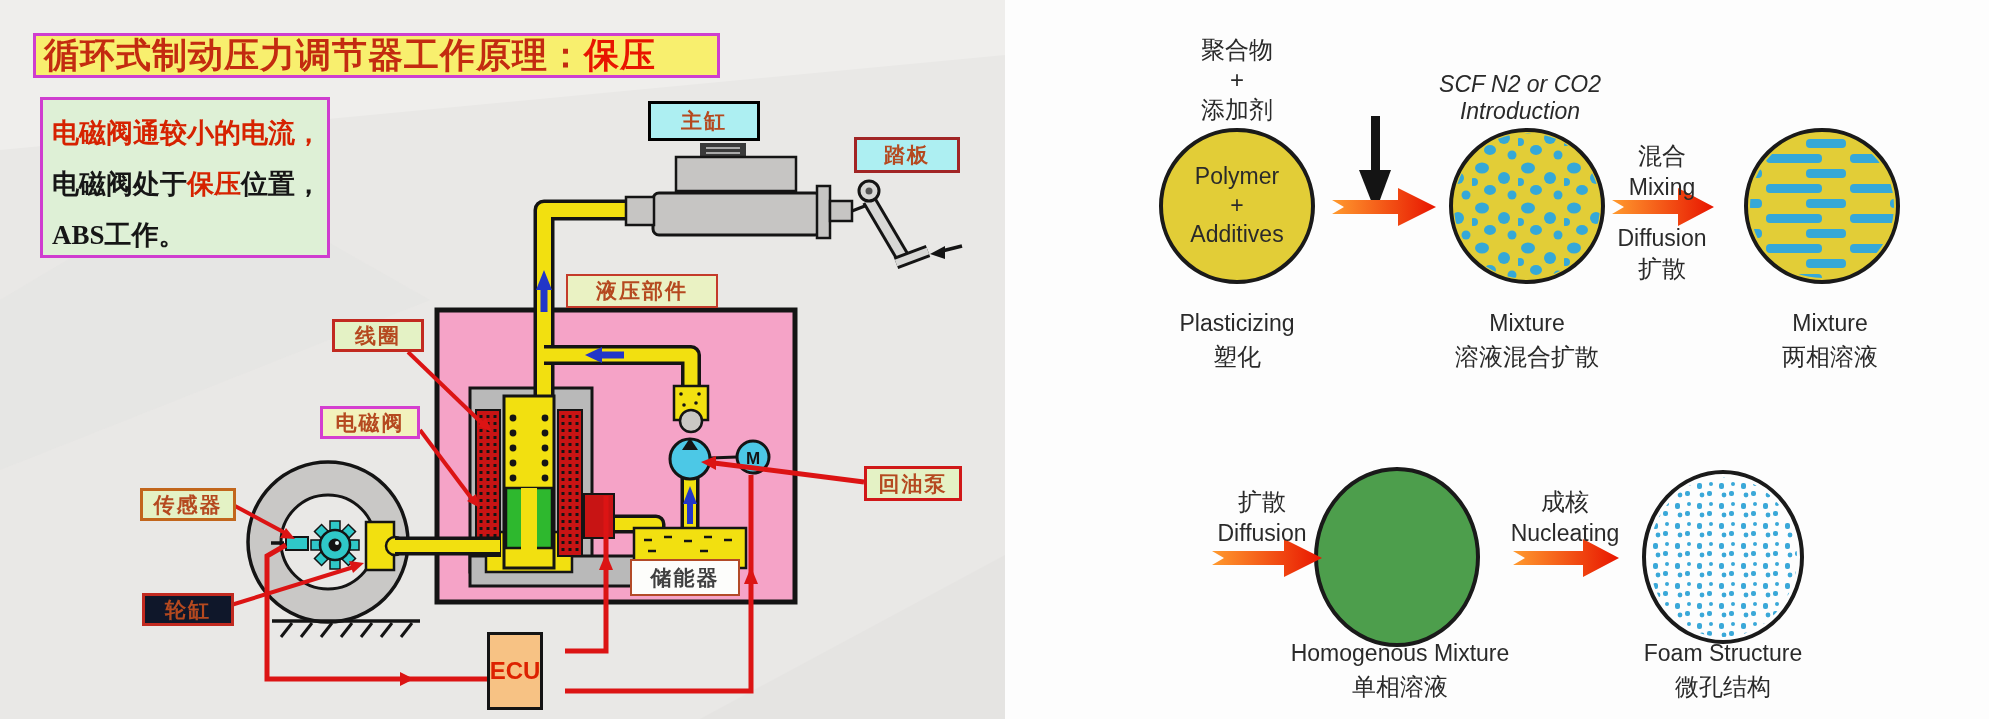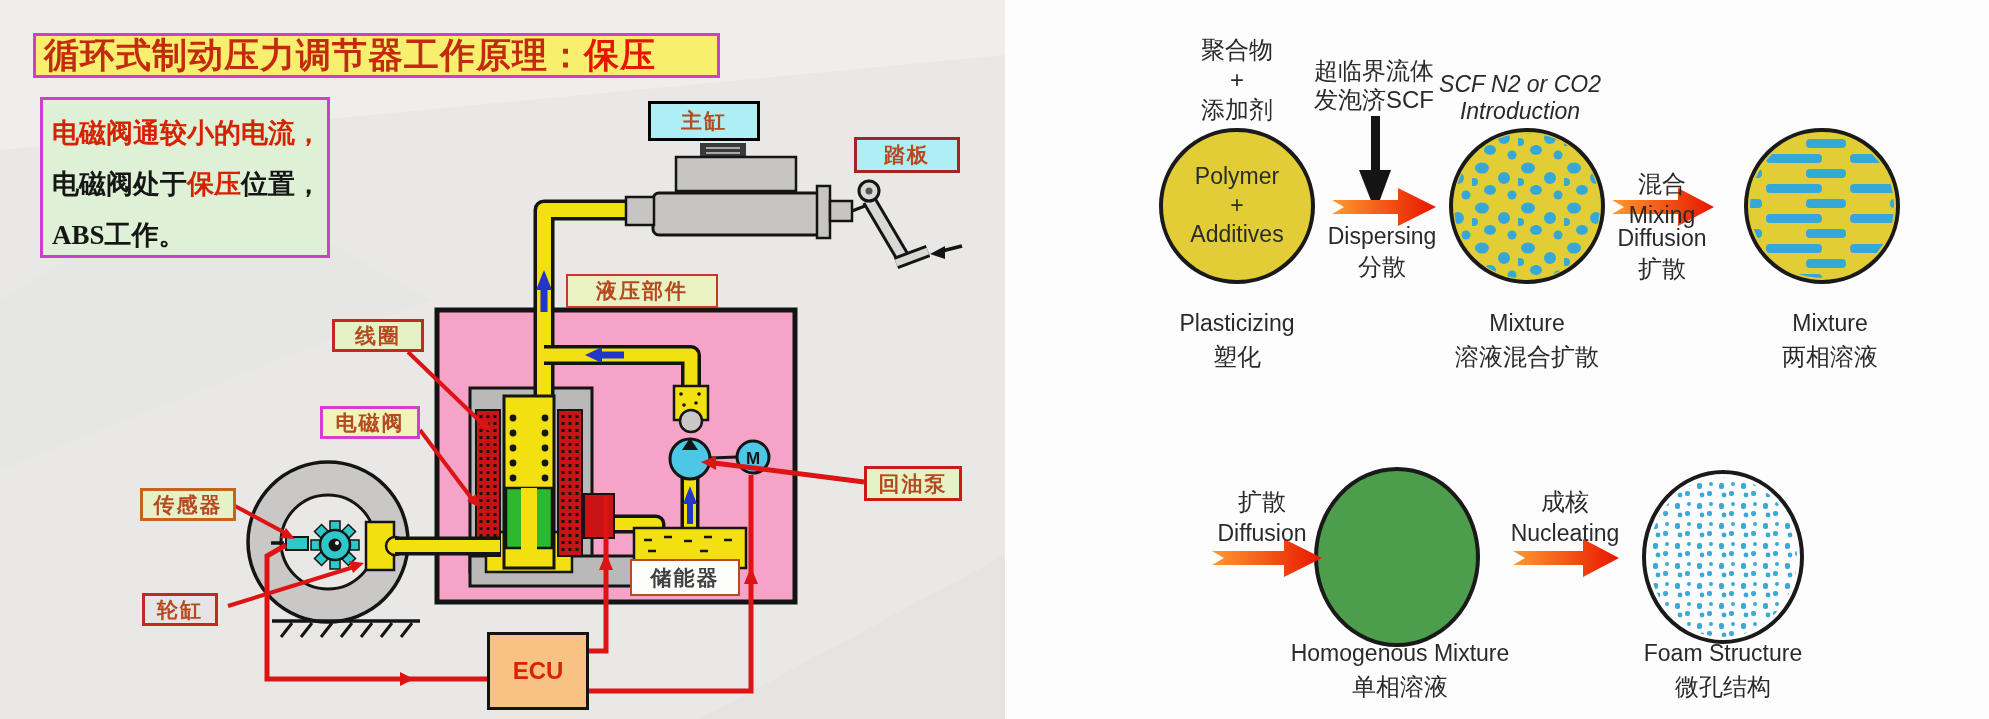--- a/index.html
+++ b/index.html
@@ -276,48 +276,40 @@
     <span><span>电磁阀处于</span><span class="red">保压</span><span>位置，</span></span><br>
     <span>ABS工作。</span>
   </div>
 
   <div class="ov lbl" style="left:648px;top:101px;width:112px;height:40px;background:#adeff2;border:3px solid #000000;">主缸</div>
   <div class="ov lbl" style="left:854px;top:137px;width:106px;height:36px;background:#adeff2;border:3px solid #a12525;">踏板</div>
   <div class="ov lbl" style="left:566px;top:274px;width:152px;height:34px;background:#eaf2c3;border:2px solid #c43b2a;">液压部件</div>
   <div class="ov lbl" style="left:332px;top:319px;width:92px;height:33px;background:#e4f2c5;border:3px solid #c22a20;">线圈</div>
   <div class="ov lbl" style="left:320px;top:406px;width:100px;height:33px;background:#f2f2bd;border:3px solid #d43fd0;">电磁阀</div>
   <div class="ov lbl" style="left:140px;top:488px;width:96px;height:33px;background:#e4f2c5;border:3px solid #c2661c;">传感器</div>
-  <div class="ov lbl" style="left:142px;top:593px;width:76px;height:33px;background:#e5e5e5;border:3px solid #c22a20;">轮缸</div>
+  <div class="ov lbl" style="left:142px;top:593px;width:92px;height:33px;background:#0f172a;border:3px solid #c22a20;">轮缸</div>
   <div class="ov lbl" style="left:864px;top:466px;width:98px;height:35px;background:#e4f2c5;border:3px solid #d01818;">回油泵</div>
   <div class="ov lbl" style="left:630px;top:559px;width:110px;height:37px;background:#fdfdfb;border:2px solid #b34a28;color:#404040;">储能器</div>
-  <div class="ov ecu" style="left:487px;top:632px;width:102px;height:78px;">ECU</div>
+  <div class="ov ecu" style="left:487px;top:632px;width:56px;height:78px;">ECU</div>
 
   <div class="ov rt ctr" style="left:1237px;top:36px;line-height:27px;">
     <span class="zh">聚合物</span><br>
     <span class="zh">+</span><br>
     <span class="zh">添加剂</span>
   </div>
-  <div class="ov rt ctr" style="left:1374px;top:58px;line-height:26px;">
-    <span class="zh">超临界流体</span><br>
-    <span class="zh">发泡济SCF</span>
-  </div>
   <div class="ov rt ctr" style="left:1520px;top:72px;line-height:25px;font-style:italic;">
     <span class="en">SCF N2 or CO2</span><br>
     <span class="en">Introduction</span>
   </div>
   <div class="ov rt ctr" style="left:1237px;top:163px;line-height:27px;">
     <span class="en">Polymer</span><br>
     <span class="en">+</span><br>
     <span class="en">Additives</span>
   </div>
-  <div class="ov rt ctr" style="left:1382px;top:222px;line-height:28px;">
-    <span class="en">Dispersing</span><br>
-    <span class="zh">分散</span>
-  </div>
-  <div class="ov rt ctr" style="left:1662px;top:142px;line-height:28px;margin-top:28px;">
+  <div class="ov rt ctr" style="left:1662px;top:142px;line-height:28px;">
     <span class="zh">混合</span><br>
     <span class="en">Mixing</span>
   </div>
   <div class="ov rt ctr" style="left:1662px;top:224px;line-height:28px;">
     <span class="en">Diffusion</span><br>
     <span class="zh">扩散</span>
   </div>
   <div class="ov rt ctr" style="left:1237px;top:308px;line-height:31px;">
     <span class="en">Plasticizing</span><br>
     <span class="zh">塑化</span>

